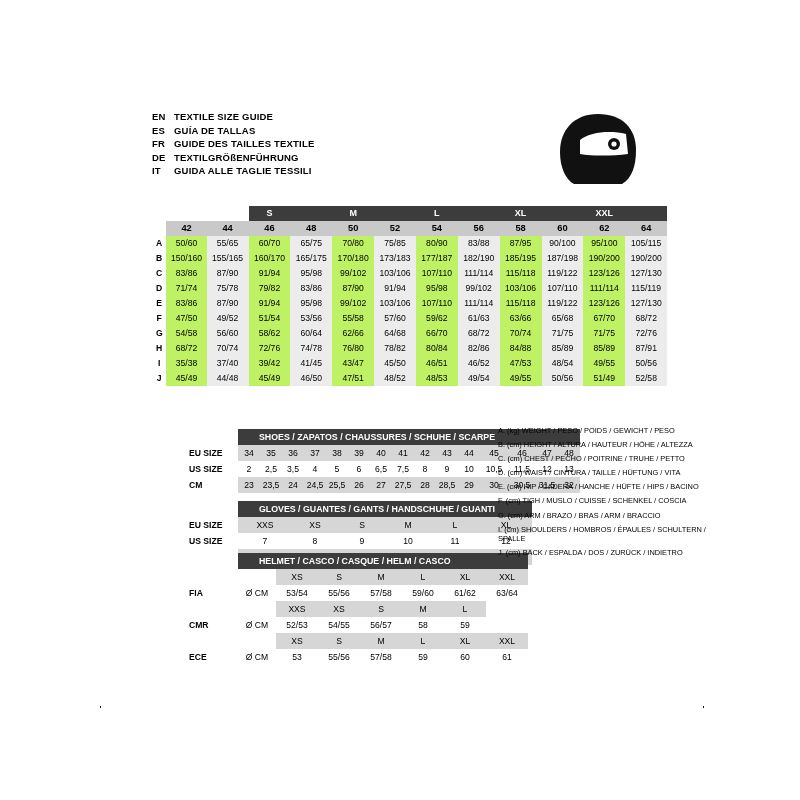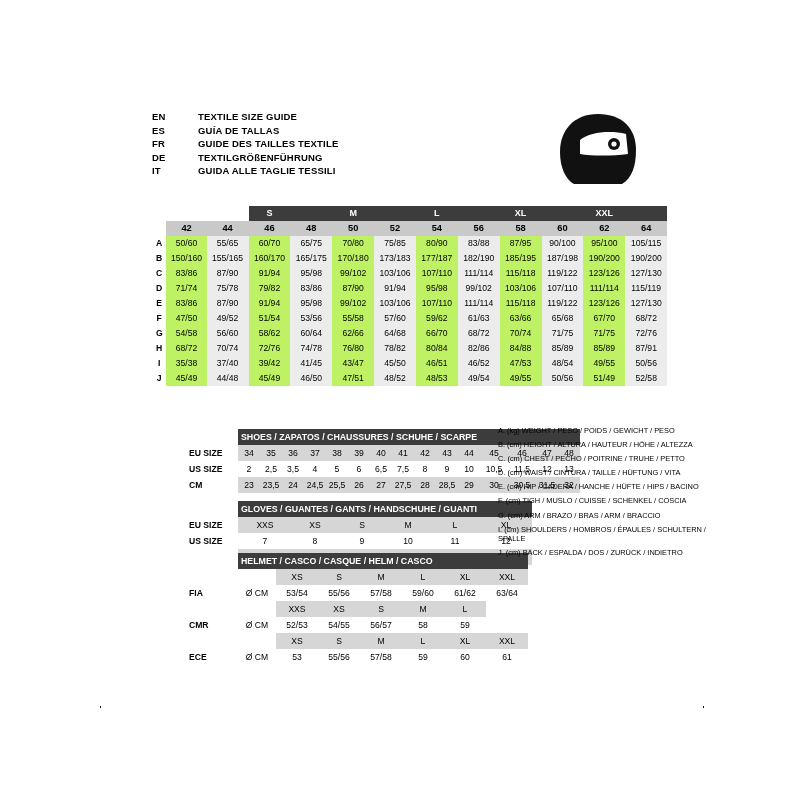--- a/index.html
+++ b/index.html
@@ -15,21 +15,21 @@
     position:absolute;
     left:100px; top:96px; width:604px; height:610px;
     background:#fff;
   }
   
   .edge-left{left:100px;top:96px;width:1px;height:612px;background:#111;position:absolute;}
   .edge-right{left:703px;top:96px;width:1px;height:612px;background:#111;position:absolute;}
 
   
   .lang-block{position:absolute;left:52px;top:14px;}
-  .lang-row{display:flex;font-size:9.5px;line-height:13.6px;letter-spacing:.2px;gap:24px;}
+  .lang-row{display:flex;font-size:9.5px;line-height:13.6px;letter-spacing:.2px;}
   .lang-code{width:22px;font-weight:bold;}
   .lang-text{font-weight:bold;}
 
   .helmet-wrap{position:absolute;left:452px;top:14px;width:92px;height:80px;}
 
   
   .tbl{position:absolute;border-collapse:collapse;}
   .tbl td{padding:0;}
 
   .maintbl{left:52px;top:110px;font-size:8.6px;}
@@ -39,21 +39,21 @@
   .grp{background:#3c3c3c;color:#fff;font-weight:bold;font-size:9px;}
   .grp-empty{background:#fff;}
   .num{background:#c9c9c9;font-weight:bold;font-size:9.3px;}
   .rowlabel{background:#fff;color:#000;font-weight:bold;text-align:left;padding-left:2px;width:16px;}
   .cell-d{background:#bef264;}
   .cell-l{background:#ececec;}
 
   
   .sub{position:absolute;font-size:8.6px;border-collapse:collapse;}
   .sub td{height:14px;line-height:14px;text-align:center;white-space:nowrap;}
-  .sub .hdr{background:#3c3c3c;color:#fff;font-weight:bold;text-align:left;padding-left:3px;font-size:8.8px;}
+  .sub .hdr{background:#3c3c3c;color:#fff;font-weight:bold;text-align:left;padding-left:21px;font-size:8.8px;}
   .sub .lbl{background:#fff;text-align:left;font-weight:bold;padding-right:4px;font-size:8.6px;}
   .sub .g{background:#d6d6d6;}
   .sub .w{background:#fff;}
 
   
   .legend{position:absolute;left:398px;top:330px;width:210px;font-size:7.4px;line-height:9.6px;}
   .legend .item{margin-bottom:4.5px;}
 </style>
 </head>
 <body>

